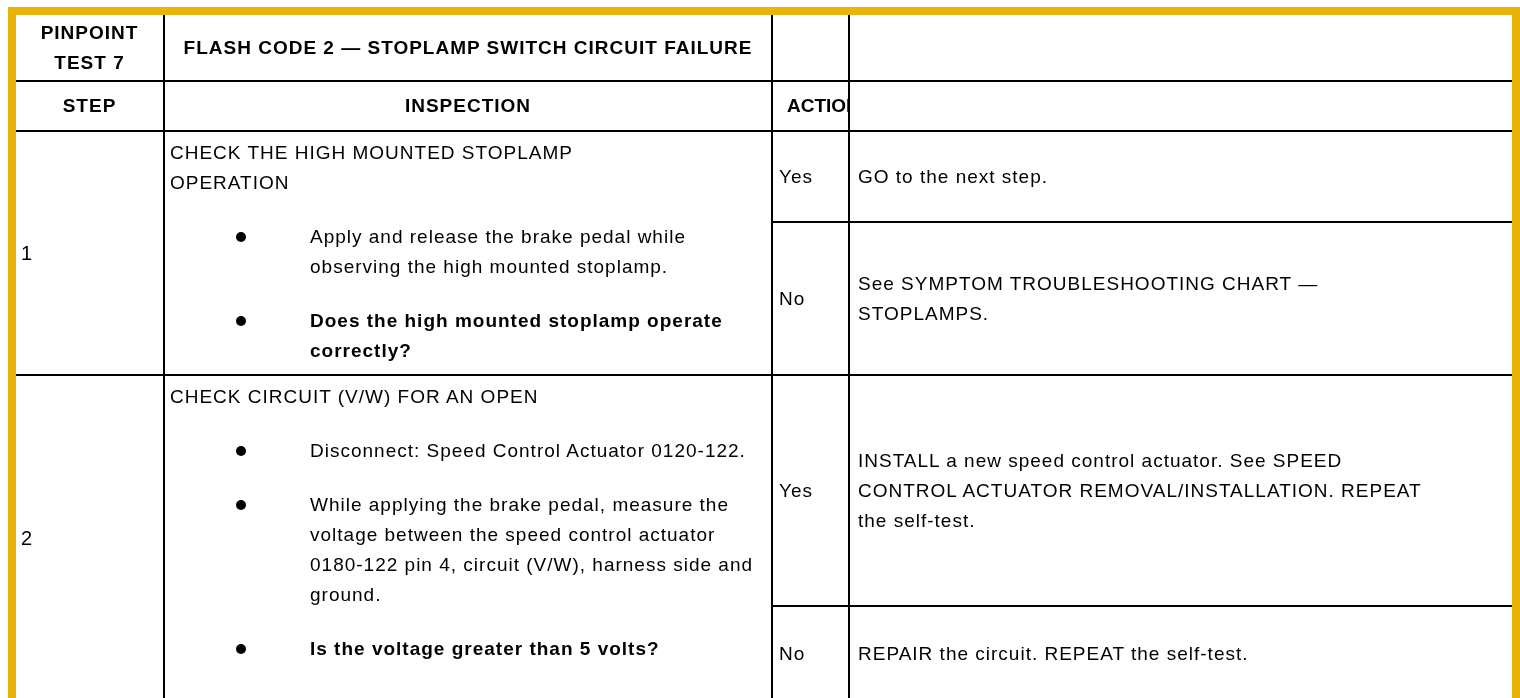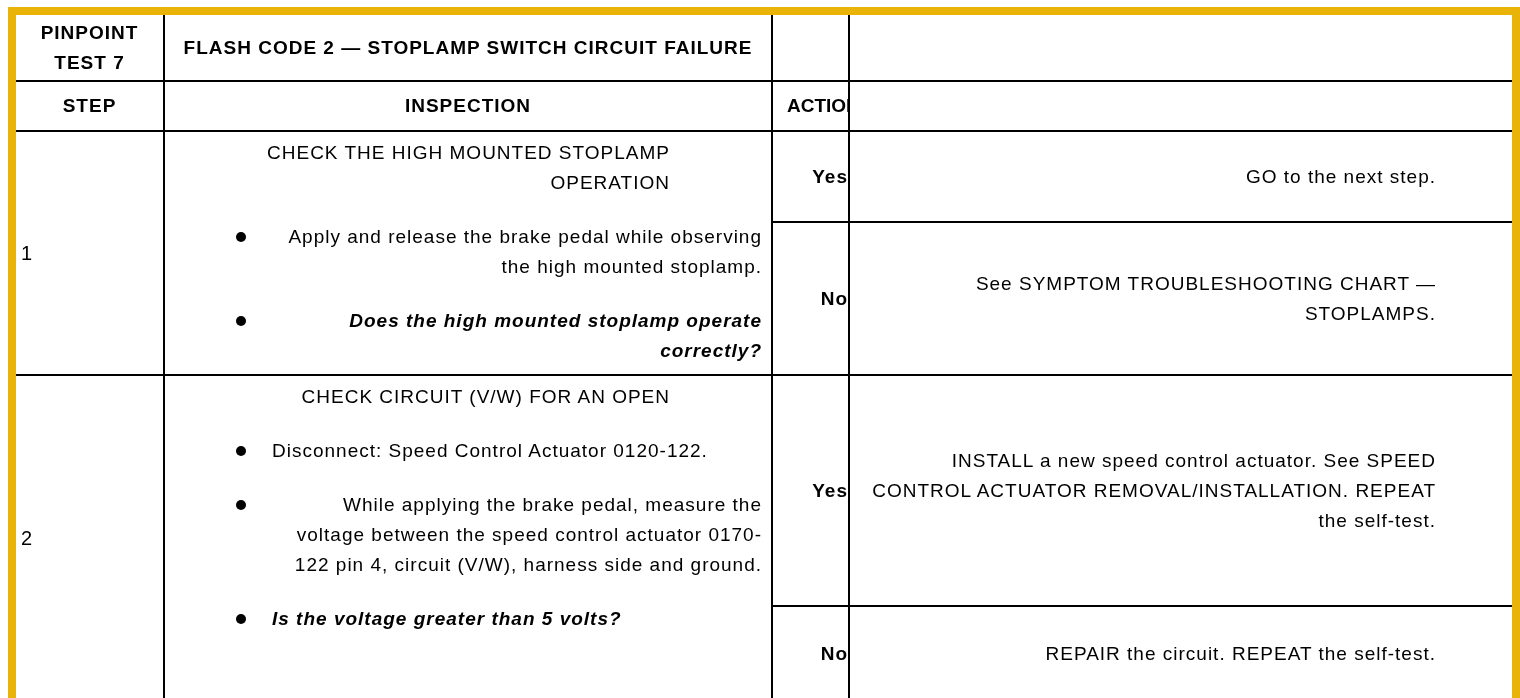--- a/index.html
+++ b/index.html
@@ -22,21 +22,20 @@
   col.c-insp { width: 608px; }
   col.c-act  { width: 77px;  }
   col.c-res  { width: 667px; }
   td {
     border: 2px solid #000;
     font-size: 19px;
     line-height: 30px;
     letter-spacing: 1px;
     vertical-align: middle;
     overflow: hidden;
-    text-align: right;
   }
   
   tr.r-title  td { height: 70px; }
   tr.r-head   td { height: 50px; }
   tr.r-s1a    td { height: 91px; }
   tr.r-s1b    td { height: 153px; }
   tr.r-s2a    td { height: 231px; }
   tr.r-s2b    td { height: 98px; }
 
   td.title-cell {
@@ -61,40 +60,40 @@
   td.insp-cell {
     vertical-align: top;
     padding: 6px 6px 4px 5px;
   }
   .check-title { max-width: 500px; }
   .bullet-row {
     display: flex;
     align-items: flex-start;
     margin-top: 24px;
     padding-left: 66px;
+    gap: 38px;
   }
   .bullet-dot {
     flex: 0 0 auto;
     width: 10px; height: 10px;
     border-radius: 50%;
     background: #000;
     margin-top: 10px;
     margin-right: 26px;
   }
   .bullet-text { max-width: 490px; }
-  .bold { font-weight: bold; font-style: italic; }
+  .bold { font-weight: bold; }
 
   td.answer-cell {
     vertical-align: middle;
     padding-left: 6px;
-    font-weight: bold;
   }
   td.result-cell {
     vertical-align: middle;
-    padding-left: 16px;
+    padding-left: 8px;
   }
   td.result-cell .result-text { max-width: 570px; }
 </style>
 </head>
 <body>
 
 <table class="pinpoint">
   <colgroup>
     <col class="c-step">
     <col class="c-insp">
@@ -148,21 +147,21 @@
   <tr class="r-s2a">
     <td class="step-cell" rowspan="2">2</td>
     <td class="insp-cell" rowspan="2">
       <div class="check-title">CHECK CIRCUIT (V/W) FOR AN OPEN</div>
       <div class="bullet-row">
         <span class="bullet-dot"></span>
         <div class="bullet-text">Disconnect: Speed Control Actuator 0120-122.</div>
       </div>
       <div class="bullet-row">
         <span class="bullet-dot"></span>
-        <div class="bullet-text">While applying the brake pedal, measure the voltage between the speed control actuator 0170-122 pin 4, circuit (V/W), harness side and ground.</div>
+        <div class="bullet-text">While applying the brake pedal, measure the voltage between the speed control actuator 0180-122 pin 4, circuit (V/W), harness side and ground.</div>
       </div>
       <div class="bullet-row">
         <span class="bullet-dot"></span>
         <div class="bullet-text bold">Is the voltage greater than 5 volts?</div>
       </div>
     </td>
     <td class="answer-cell">Yes</td>
     <td class="result-cell">
       <div class="result-text">INSTALL a new speed control actuator. See SPEED CONTROL ACTUATOR REMOVAL/INSTALLATION. REPEAT the self-test.</div>
     </td>

